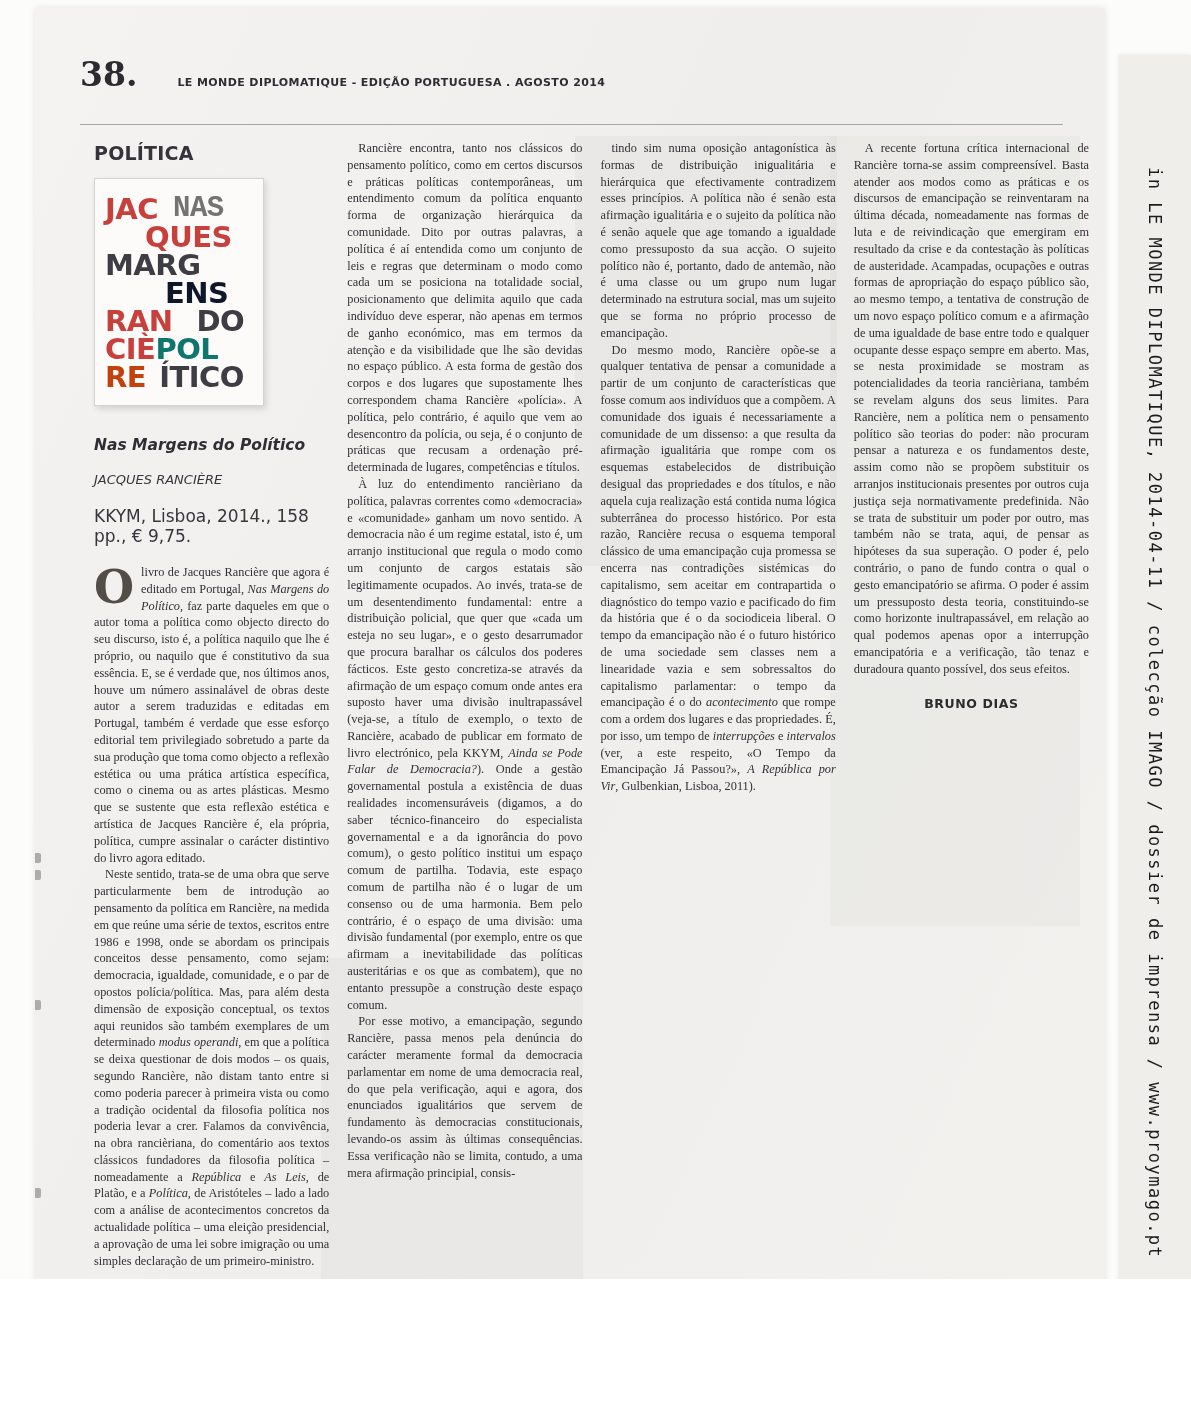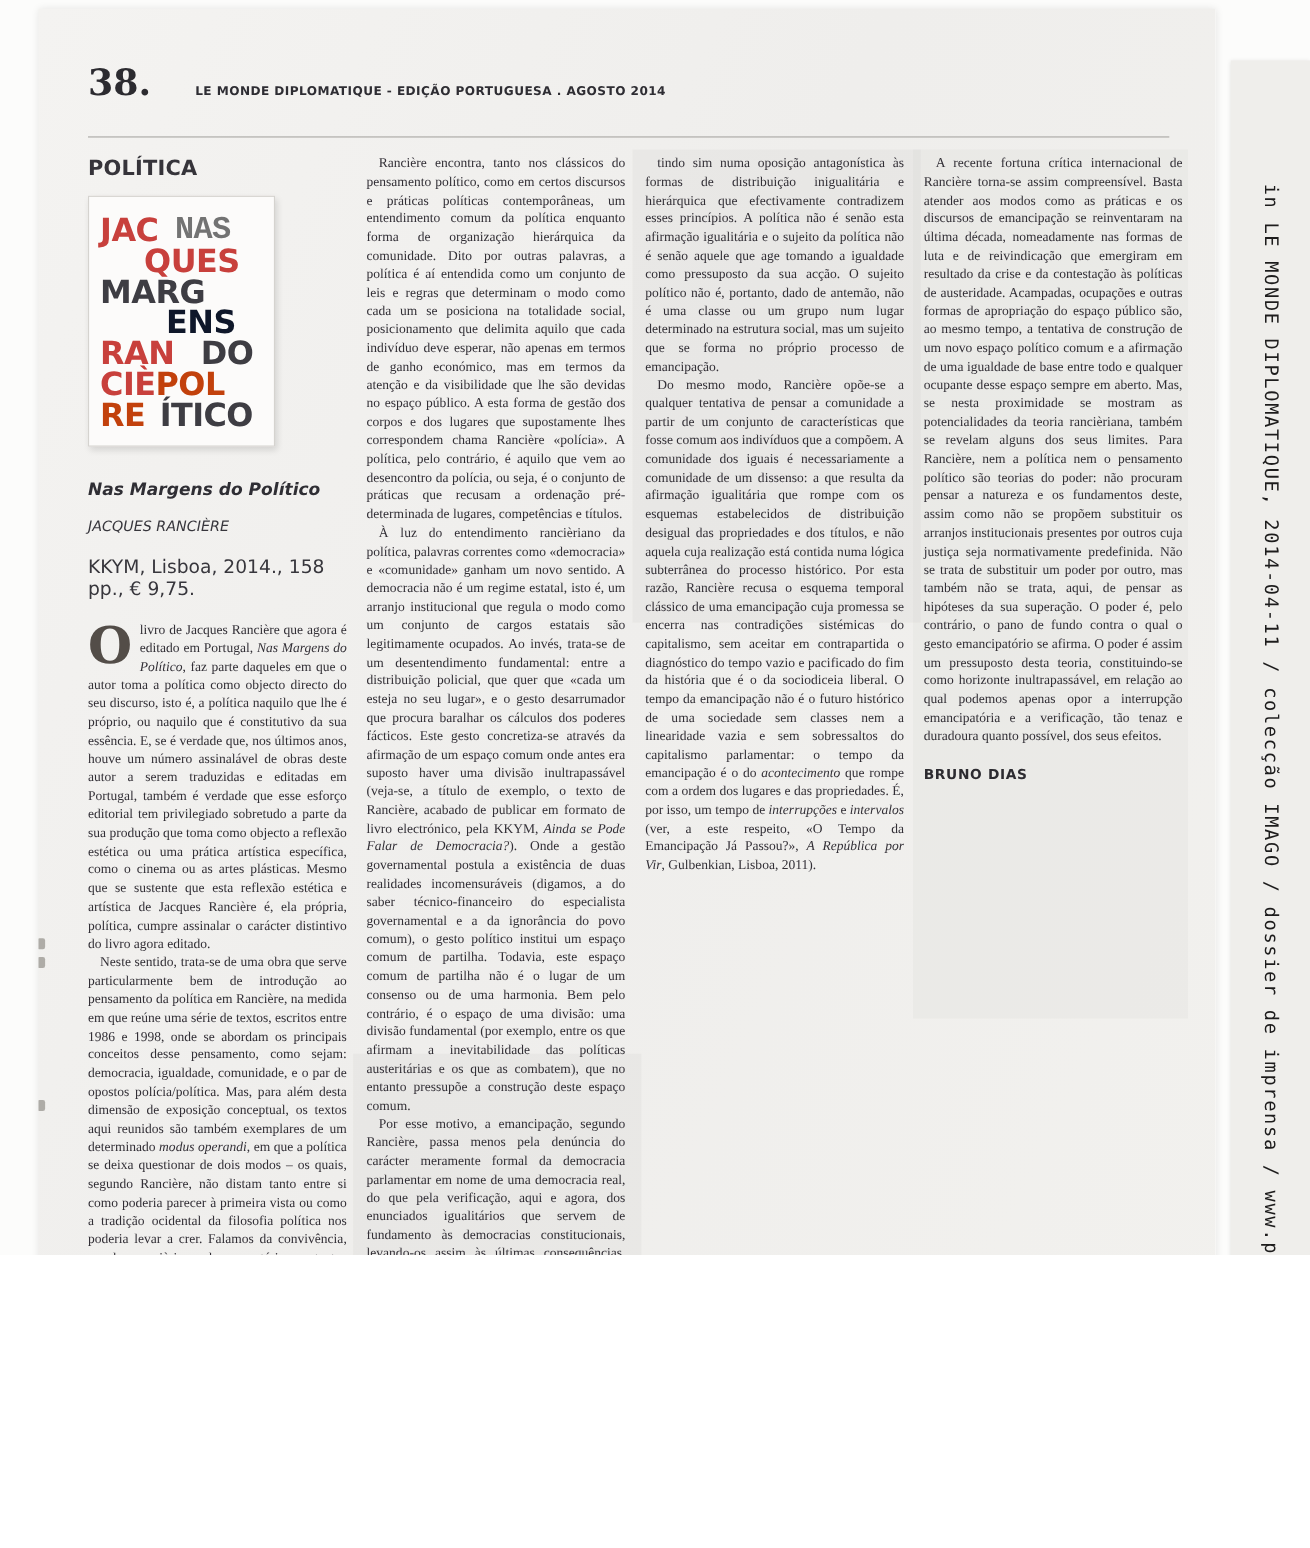--- a/index.html
+++ b/index.html
@@ -1,35 +1,35 @@
 <!DOCTYPE html>
 <html lang="pt"><head>
 <meta charset="utf-8">
 <style>
   * { box-sizing: border-box; }
   html,body { margin:0; padding:0; background:#ffffff; }
-  .canvas { position:relative; width:1191px; height:1141px; background:#fcfcfb; overflow:hidden; font-family:"Liberation Sans", sans-serif; }
+  .canvas { position:relative; width:1191px; height:1279px; background:#fcfcfb; overflow:hidden; font-family:"Liberation Sans", sans-serif; }
 
   
   .page { position:absolute; left:35px; top:8px; width:1070px; height:1390px;
           background:linear-gradient(115deg,#f4f3f1 0%,#efeeec 45%,#f2f1ee 100%);
           box-shadow:0 0 7px rgba(0,0,0,0.10); overflow:hidden; }
 
   .shade { position:absolute; background:#c6c4c1; opacity:0.16; pointer-events:none; }
   .shade-a { left:540px; top:128px; width:262px; height:430px; }
   .shade-b { left:286px; top:950px; width:262px; height:410px; }
   .shade-c { left:795px; top:128px; width:250px; height:790px; opacity:0.12; }
 
   .page-header { position:absolute; left:45px; top:50px; right:42px; display:flex; align-items:baseline; gap:10px; }
   .page-num { font-family:"DejaVu Serif", serif; font-weight:bold; font-size:33px; line-height:1; color:#2c2b30; }
   .masthead { font-family:"DejaVu Sans", sans-serif; font-weight:bold; font-size:11px; letter-spacing:0.4px; color:#2e2d33;margin-left:30px; }
 
   .rule { position:absolute; left:45px; right:42px; top:116px; height:1px; background:#a8a6a2; }
 
-  .content { position:absolute; left:45px; top:132px; width:995px;
+  .content { position:absolute; left:59px; top:132px; width:995px;
              display:grid; grid-template-columns:repeat(4,1fr); column-gap:18px; }
   .col { min-width:0; }
 
   .section-label { font-family:"DejaVu Sans", sans-serif; font-weight:bold; font-size:19px; color:#36343a; letter-spacing:0.2px; margin:2px 0 14px; }
 
   
   .cover { width:170px; background:#fcfbfa; border:1px solid #d5d3cf; box-shadow:2px 3px 6px rgba(0,0,0,0.13); padding:16px 10px 14px; }
   .cover-line { font-family:"DejaVu Sans", sans-serif; font-weight:bold; font-size:29px; line-height:28px; letter-spacing:-0.5px; display:flex; }
   .line-0 { gap:15px; } .line-1 { padding-left:40px; } .line-3 { padding-left:60px; }
   .line-4 { gap:24px; } .line-5 { gap:0; } .line-6 { gap:13px; }
@@ -39,21 +39,21 @@
   .bauthor { font-family:"DejaVu Sans", sans-serif; font-style:italic; font-size:13px; color:#37363c; margin-bottom:19px; }
   .bpub    { font-family:"DejaVu Sans", sans-serif; font-size:17px; color:#37363c; }
 
   
   .para { font-family:"Liberation Serif", serif; font-size:12.3px; line-height:16.8px;
           color:#322f36; text-align:justify; margin:0; text-indent:11px; hyphens:auto; }
   .para.has-drop { text-indent:0; }
   .para i { font-style:italic; }
   .drop-cap { float:left; font-family:"DejaVu Serif", serif; font-weight:bold; font-size:46px; line-height:40px; color:#534d48; padding:3px 7px 0 0; }
 
-  .byline { font-family:"DejaVu Sans", sans-serif; font-weight:bold; font-size:12.5px; letter-spacing:0.6px; color:#2c2b30; text-align:left; margin-top:18px; }
+  .byline { font-family:"DejaVu Sans", sans-serif; font-weight:bold; font-size:12.5px; letter-spacing:0.6px; color:#2c2b30; text-align:center; margin-top:18px; }
 
   .punch { position:absolute; left:-1px; width:7px; height:10px; background:#6b675f; opacity:0.5; border-radius:2px; }
   .punch-1 { top:845px; } .punch-2 { top:862px; } .punch-3 { top:992px; } .punch-4 { top:1180px; }
 
   
   .strip { position:absolute; left:1119px; top:55px; width:72px; height:1253px;
            background:#efeeeb; box-shadow:0 0 4px rgba(0,0,0,0.10);
            display:flex; justify-content:center; }
   .strip-text { writing-mode:vertical-rl; font-family:"DejaVu Sans Mono", monospace;
                 font-size:17px; letter-spacing:1.5px; color:#1d1c1c; padding-top:112px; }
@@ -92,21 +92,21 @@
             </div>
             <div class="cover-line line-3">
               <span style="color: #0f172a;">ENS</span>
             </div>
             <div class="cover-line line-4">
               <span style="color: rgb(200, 64, 60);">RAN</span>
               <span style="color: rgb(62, 61, 67);">DO</span>
             </div>
             <div class="cover-line line-5">
               <span style="color: rgb(200, 64, 60);">CIÈ</span>
-              <span style="color: #c2410c;">POL</span>
+              <span style="color: #0f766e;">POL</span>
             </div>
             <div class="cover-line line-6">
               <span style="color: #c2410c; text-align: right;">RE</span>
               <span style="color: rgb(62, 61, 67);">ÍTICO</span>
             </div>
           </div>
         <div class="bookinfo">
           <div class="btitle">Nas Margens do Político</div>
           <div class="bauthor">JACQUES RANCIÈRE</div>
           <div class="bpub">KKYM, Lisboa, 2014., 158 pp., € 9,75.</div>

